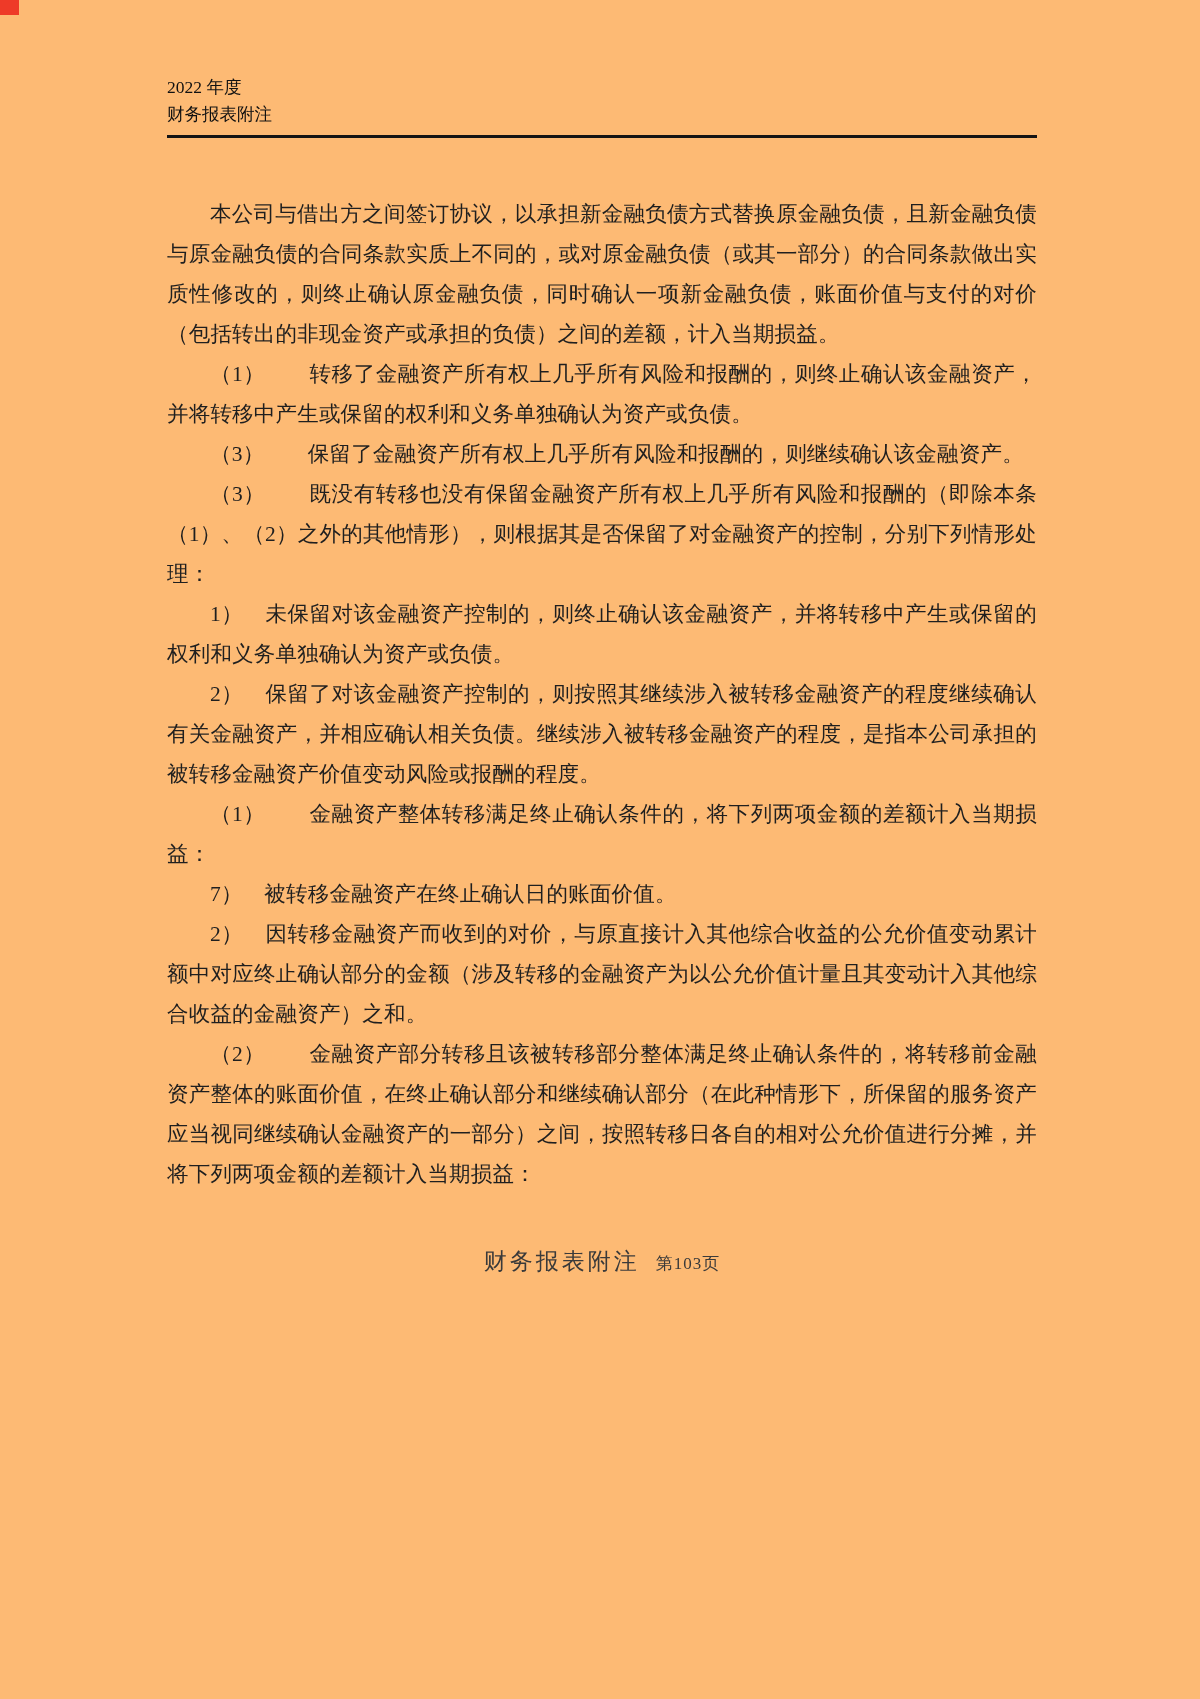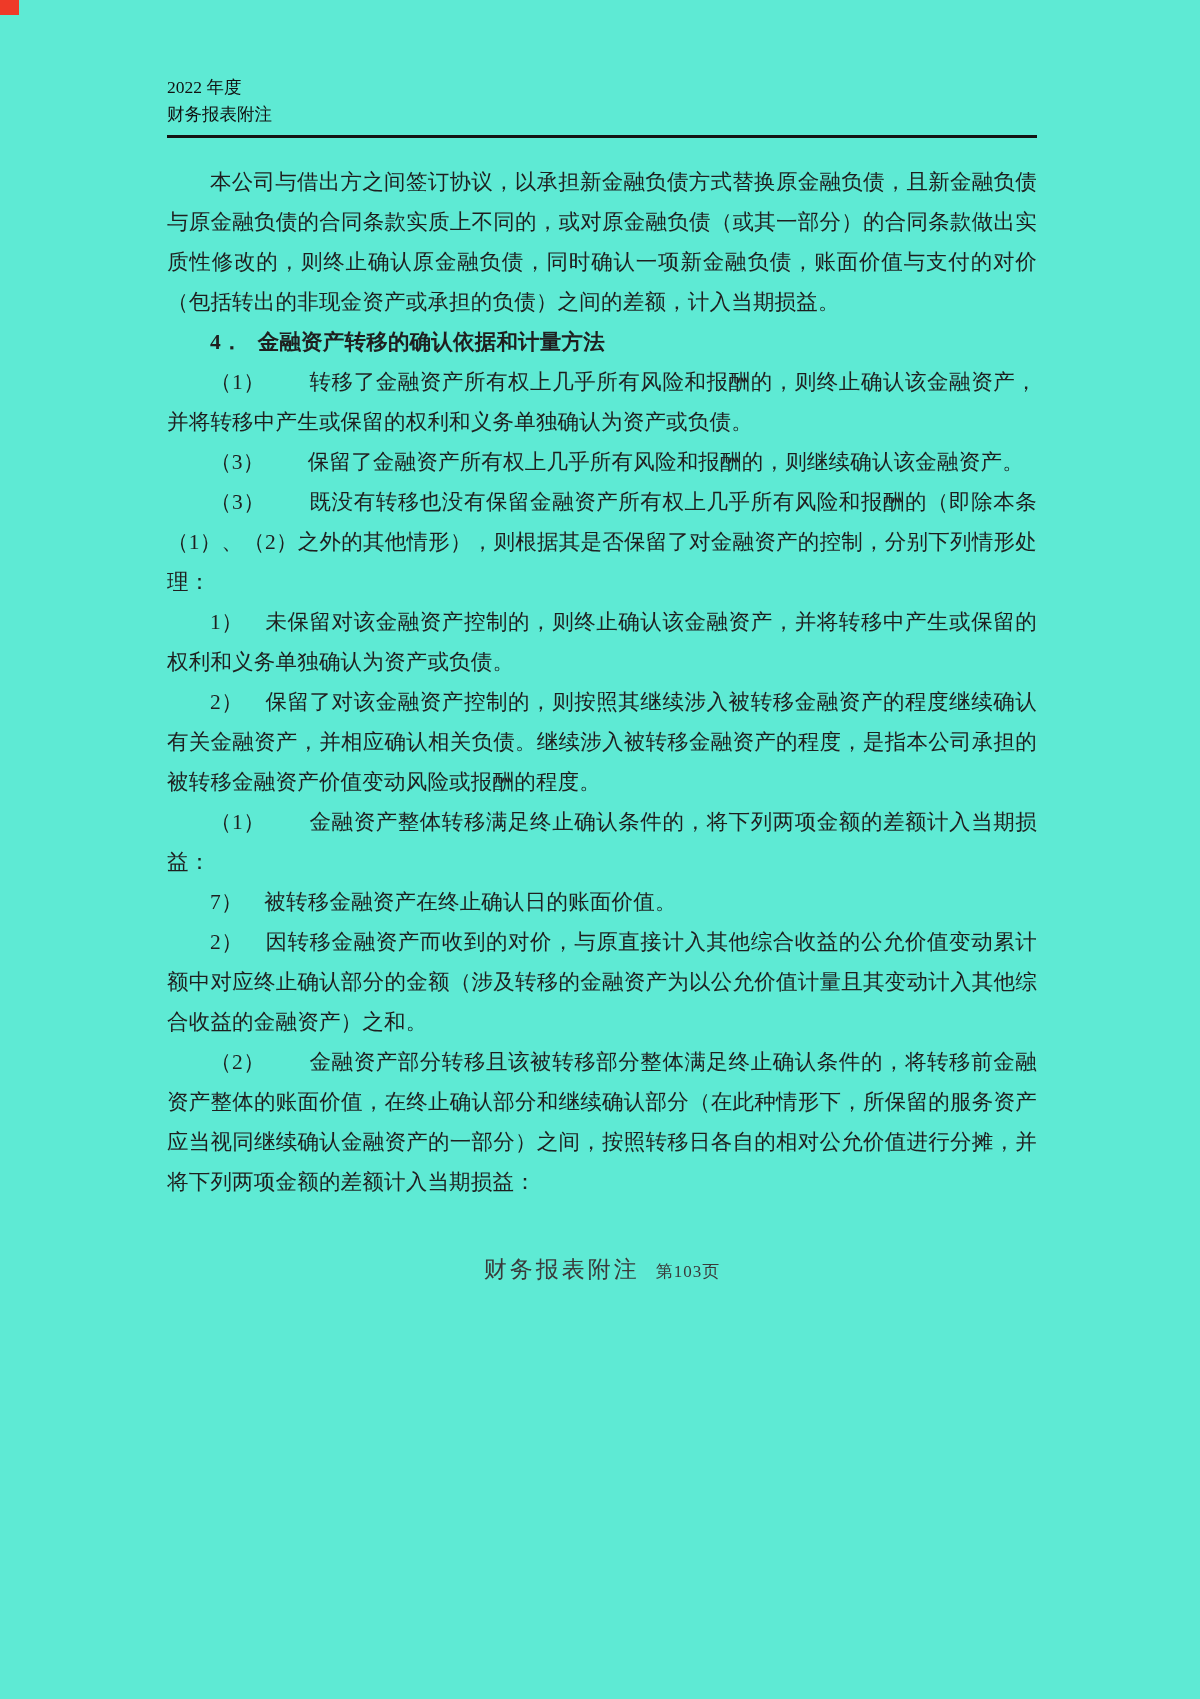--- a/index.html
+++ b/index.html
@@ -4,21 +4,21 @@
 <style>
   html, body {
     margin: 0;
     padding: 0;
     background: #ffffff;
   }
   .doc {
     position: relative;
     width: 1200px;
     height: 1699px;
-    background: #5eead4;
+    background: #fdba74;
     box-sizing: border-box;
     padding: 74px 163px 0 167px;
     font-family: "Liberation Serif", "DejaVu Serif", serif;
     color: #1f1f1f;
     overflow: hidden;
   }
   .red-mark {
     position: absolute;
     top: 0;
     left: 0;
@@ -32,21 +32,21 @@
     text-indent: 0;
   }
   .header-rule {
     margin-top: 7px;
     border: 0;
     border-top: 3px solid #141414;
     height: 0;
   }
   main {
     display: block;
-    margin-top: 24px;
+    margin-top: 56px;
   }
   main p, main h3 {
     margin: 0;
     font-size: 21.5px;
     line-height: 40px;
     text-align: justify;
     text-indent: 2em;
     font-weight: normal;
     letter-spacing: 0.2px;
   }
@@ -80,23 +80,20 @@
   <div class="red-mark" style="background: rgb(238, 58, 40);"></div>
 
   <header>
     <div class="hdr">2022 年度</div>
     <div class="hdr">财务报表附注</div>
     <hr class="header-rule">
   </header>
 
   <main>
     <p>本公司与借出方之间签订协议，以承担新金融负债方式替换原金融负债，且新金融负债与原金融负债的合同条款实质上不同的，或对原金融负债（或其一部分）的合同条款做出实质性修改的，则终止确认原金融负债，同时确认一项新金融负债，账面价值与支付的对价（包括转出的非现金资产或承担的负债）之间的差额，计入当期损益。</p>
-    <h3>
-      <span class="sec-num">4．</span><span>金融资产转移的确认依据和计量方法</span>
-    </h3>
     <p>（1）　　转移了金融资产所有权上几乎所有风险和报酬的，则终止确认该金融资产，并将转移中产生或保留的权利和义务单独确认为资产或负债。</p>
     <p>（3）　　保留了金融资产所有权上几乎所有风险和报酬的，则继续确认该金融资产。</p>
     <p>（3）　　既没有转移也没有保留金融资产所有权上几乎所有风险和报酬的（即除本条（1）、（2）之外的其他情形），则根据其是否保留了对金融资产的控制，分别下列情形处理：</p>
     <p>1）　未保留对该金融资产控制的，则终止确认该金融资产，并将转移中产生或保留的权利和义务单独确认为资产或负债。</p>
     <p>2）　保留了对该金融资产控制的，则按照其继续涉入被转移金融资产的程度继续确认有关金融资产，并相应确认相关负债。继续涉入被转移金融资产的程度，是指本公司承担的被转移金融资产价值变动风险或报酬的程度。</p>
     <p>（1）　　金融资产整体转移满足终止确认条件的，将下列两项金额的差额计入当期损益：</p>
     <p>7）　被转移金融资产在终止确认日的账面价值。</p>
     <p>2）　因转移金融资产而收到的对价，与原直接计入其他综合收益的公允价值变动累计额中对应终止确认部分的金额（涉及转移的金融资产为以公允价值计量且其变动计入其他综合收益的金融资产）之和。</p>
     <p>（2）　　金融资产部分转移且该被转移部分整体满足终止确认条件的，将转移前金融资产整体的账面价值，在终止确认部分和继续确认部分（在此种情形下，所保留的服务资产应当视同继续确认金融资产的一部分）之间，按照转移日各自的相对公允价值进行分摊，并将下列两项金额的差额计入当期损益：</p>
   </main>

